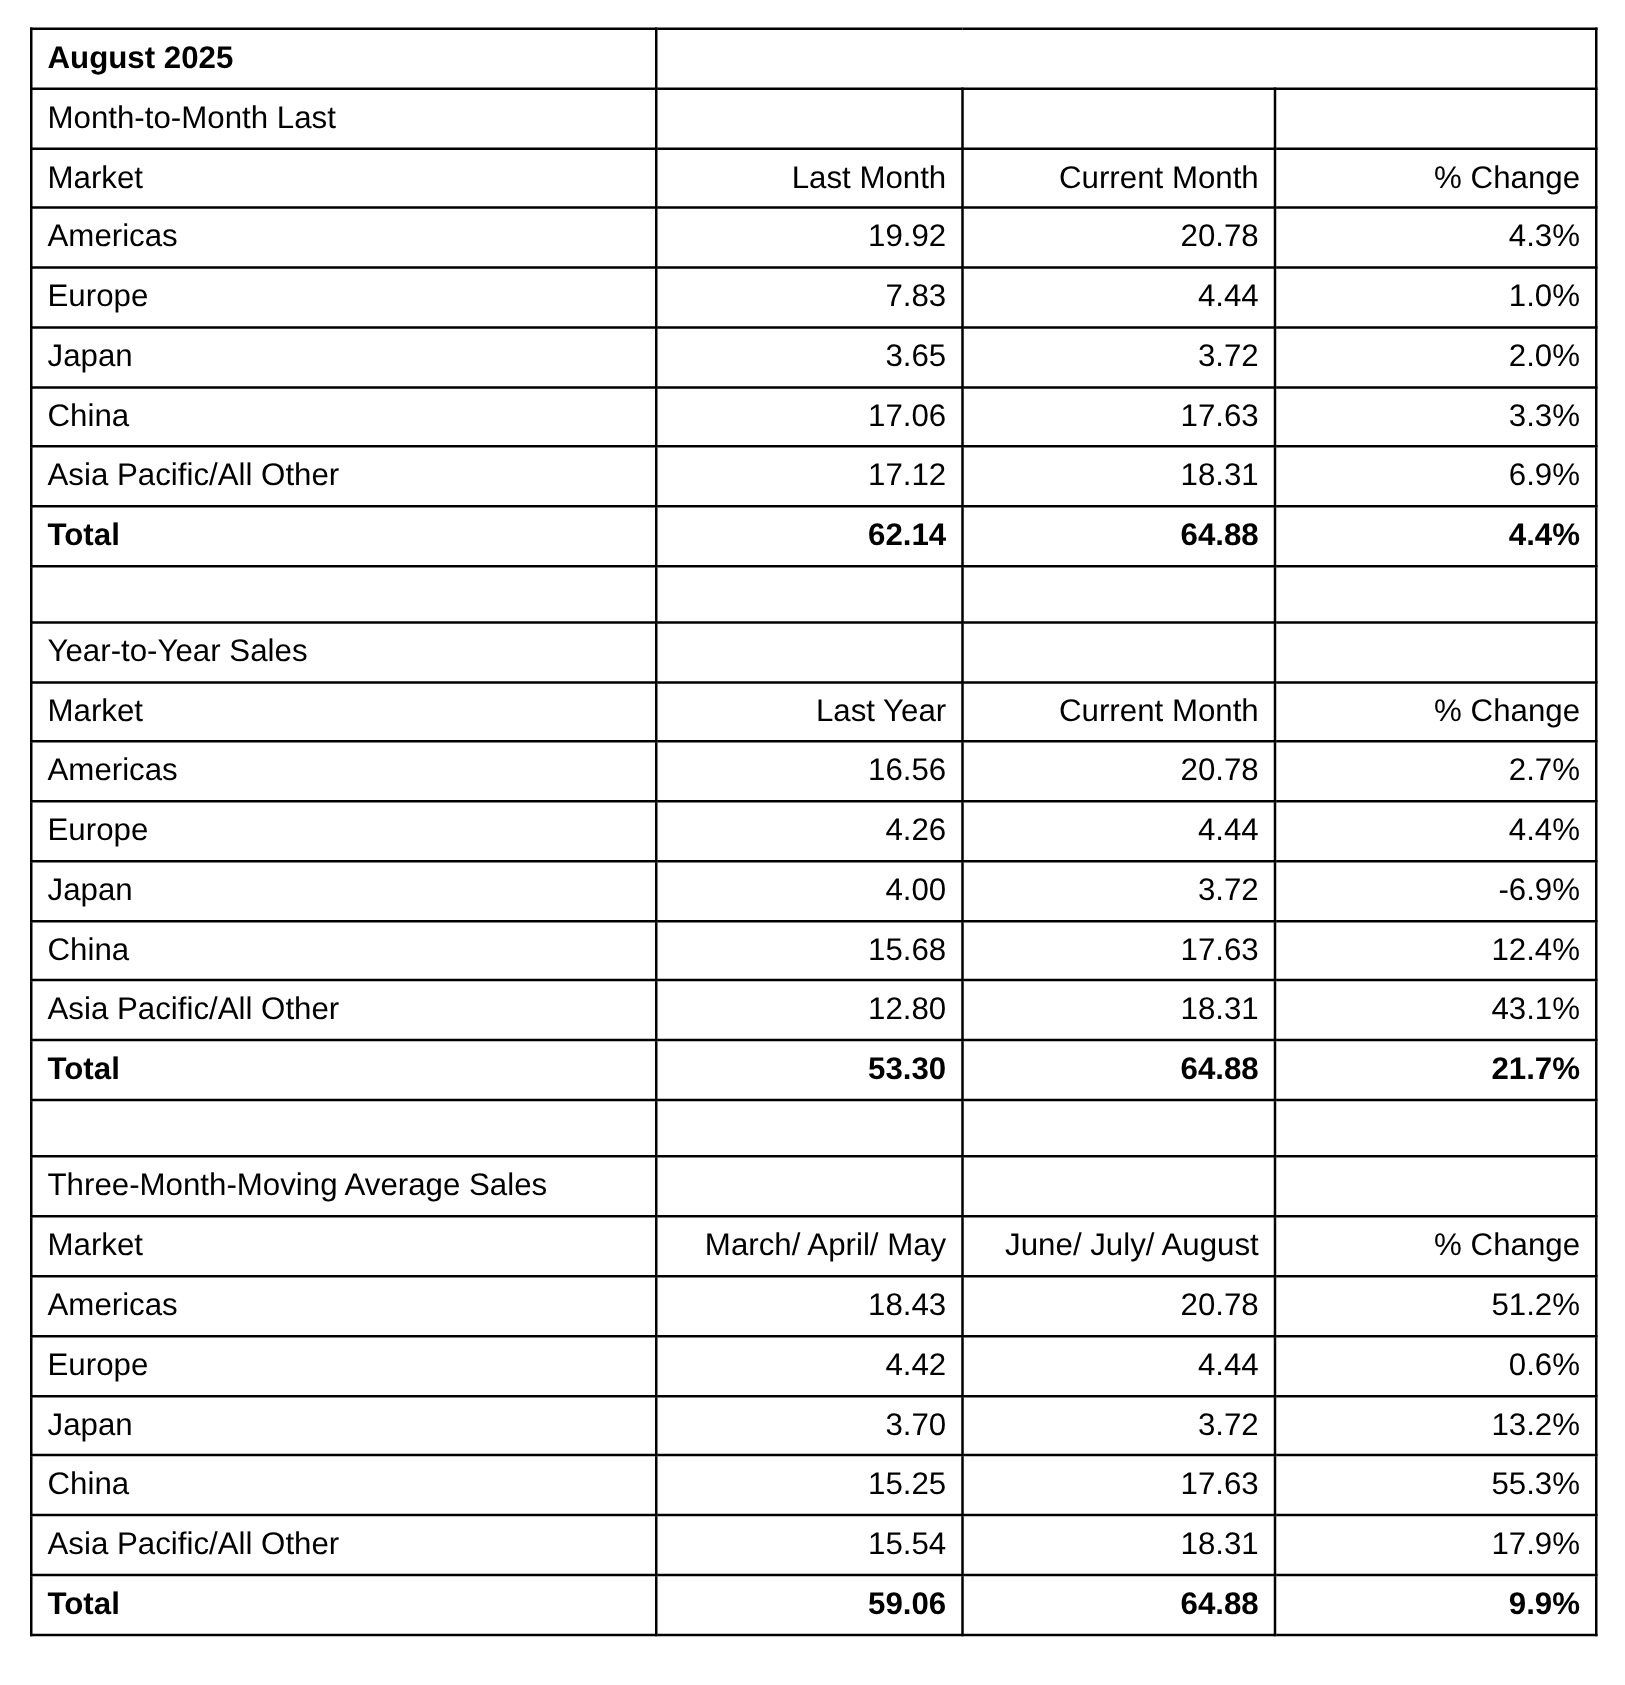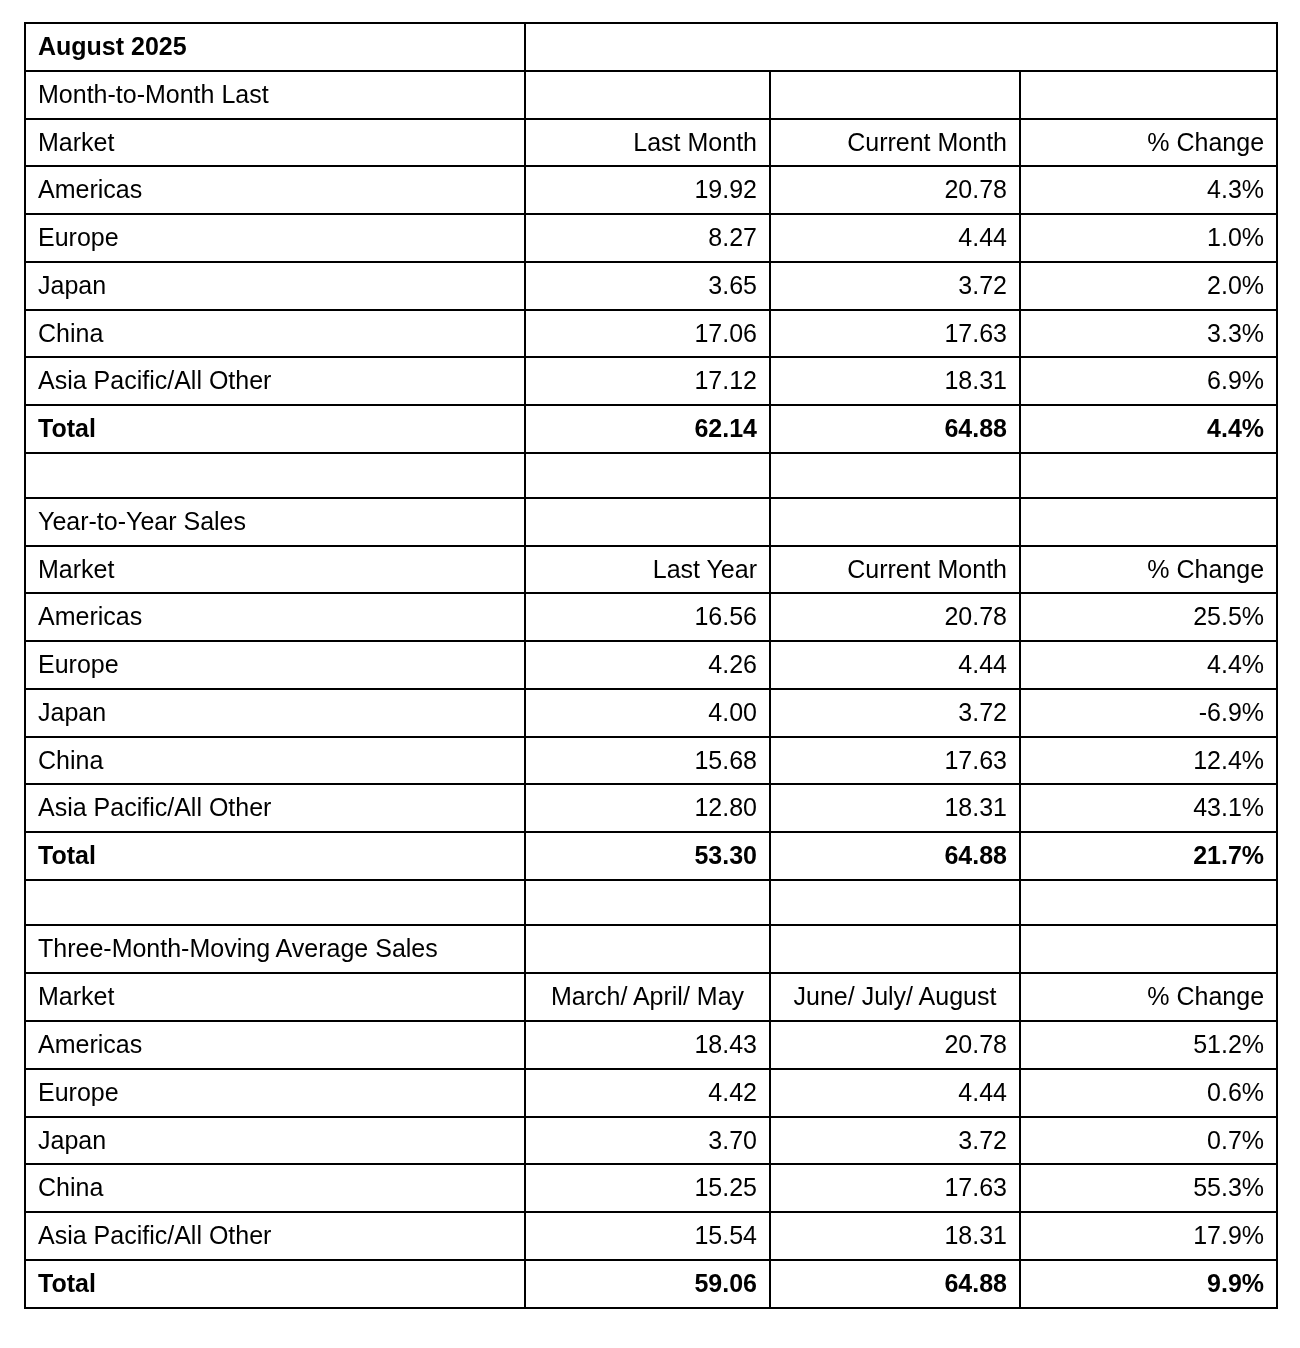--- a/index.html
+++ b/index.html
@@ -38,21 +38,21 @@
     overflow: hidden;
     white-space: nowrap;
   }
   td.label { text-align: left; }
   td.num { text-align: right; }
   td.blank { }
   tr.spacer td { height: 26px; }
   .bold { font-weight: bold; }
   td.multiline {
     white-space: pre-line;
-    text-align: center;
+    text-align: right;
     vertical-align: bottom;
     line-height: 1.18;
   }
   td.bottomlabel {
     vertical-align: bottom;
   }
 </style>
 </head>
 <body>
 
@@ -85,21 +85,21 @@
         <td class="num">% Change</td>
       </tr>
       <tr>
         <td class="label">Americas</td>
         <td class="num">19.92</td>
         <td class="num">20.78</td>
         <td class="num">4.3%</td>
       </tr>
       <tr>
         <td class="label">Europe</td>
-        <td class="num">8.27</td>
+        <td class="num">7.83</td>
         <td class="num">4.44</td>
         <td class="num">1.0%</td>
       </tr>
       <tr>
         <td class="label">Japan</td>
         <td class="num">3.65</td>
         <td class="num">3.72</td>
         <td class="num">2.0%</td>
       </tr>
       <tr>
@@ -137,21 +137,21 @@
       <tr>
         <td class="label">Market</td>
         <td class="num">Last Year</td>
         <td class="num">Current Month</td>
         <td class="num">% Change</td>
       </tr>
       <tr>
         <td class="label">Americas</td>
         <td class="num">16.56</td>
         <td class="num">20.78</td>
-        <td class="num">25.5%</td>
+        <td class="num">2.7%</td>
       </tr>
       <tr>
         <td class="label">Europe</td>
         <td class="num">4.26</td>
         <td class="num">4.44</td>
         <td class="num">4.4%</td>
       </tr>
       <tr>
         <td class="label">Japan</td>
         <td class="num">4.00</td>
@@ -209,21 +209,21 @@
       <tr>
         <td class="label">Europe</td>
         <td class="num">4.42</td>
         <td class="num">4.44</td>
         <td class="num">0.6%</td>
       </tr>
       <tr>
         <td class="label">Japan</td>
         <td class="num">3.70</td>
         <td class="num">3.72</td>
-        <td class="num">0.7%</td>
+        <td class="num">13.2%</td>
       </tr>
       <tr>
         <td class="label">China</td>
         <td class="num">15.25</td>
         <td class="num">17.63</td>
         <td class="num">55.3%</td>
       </tr>
       <tr>
         <td class="label">Asia Pacific/All Other</td>
         <td class="num">15.54</td>

